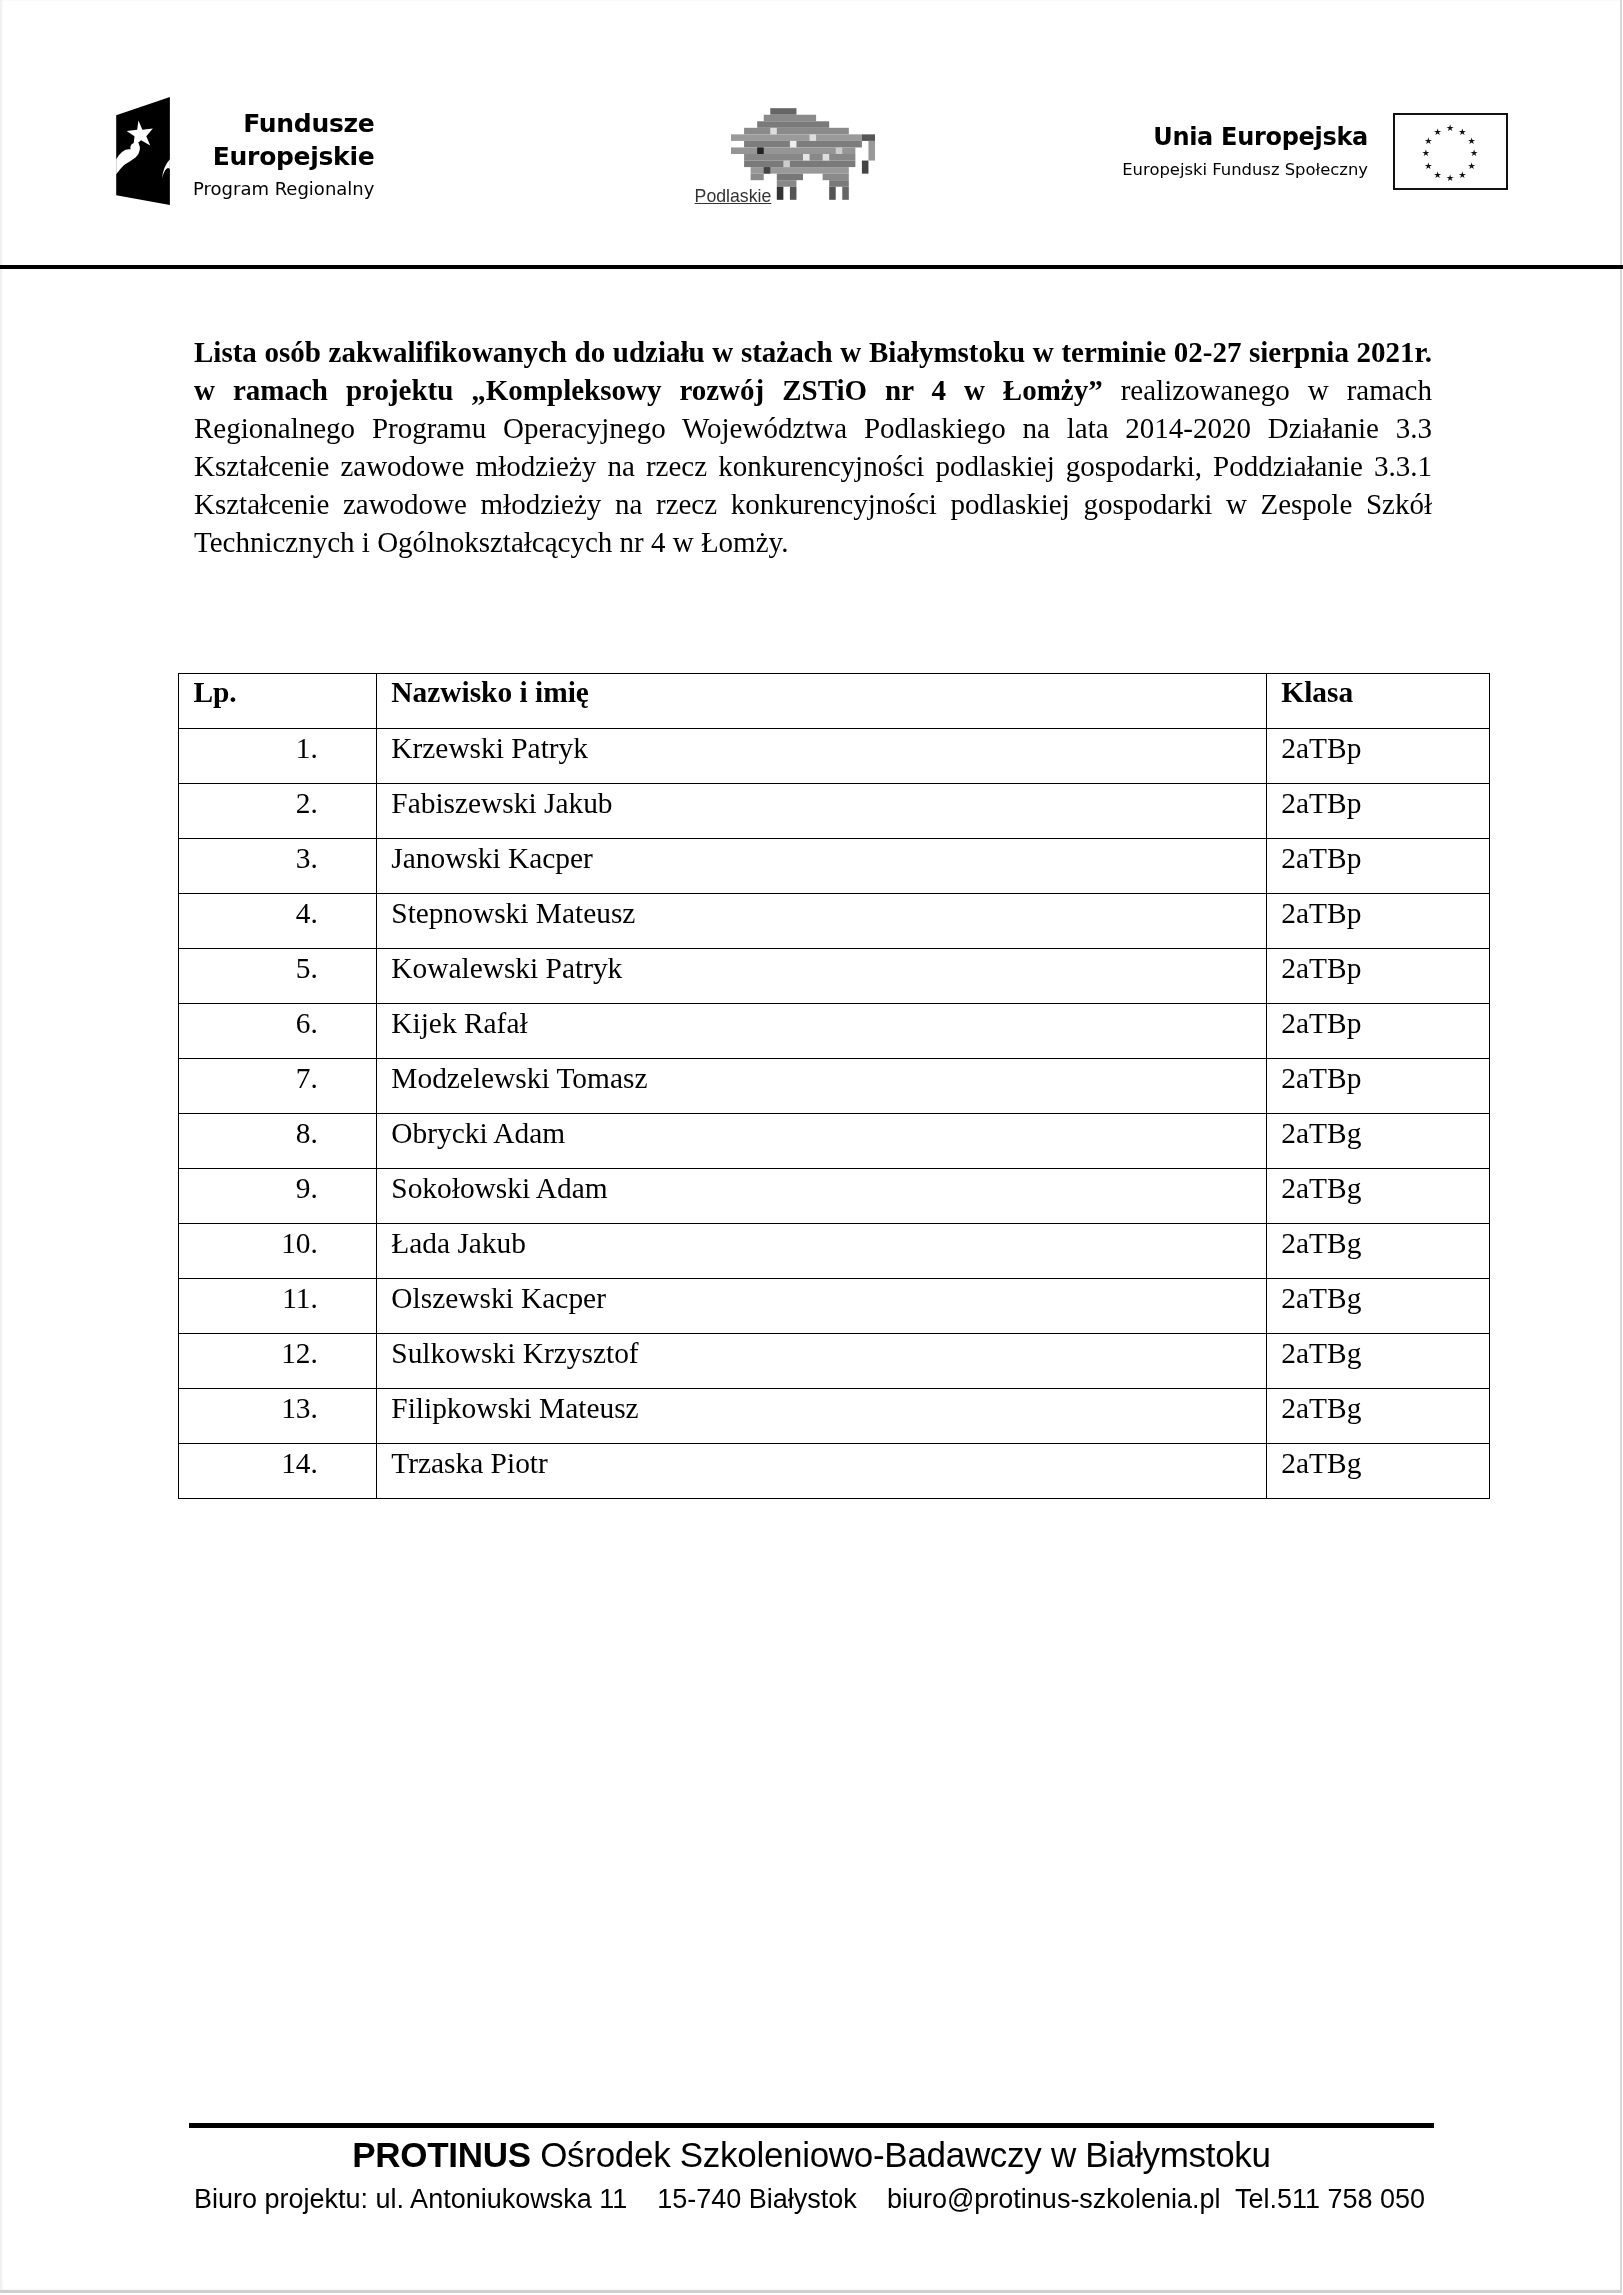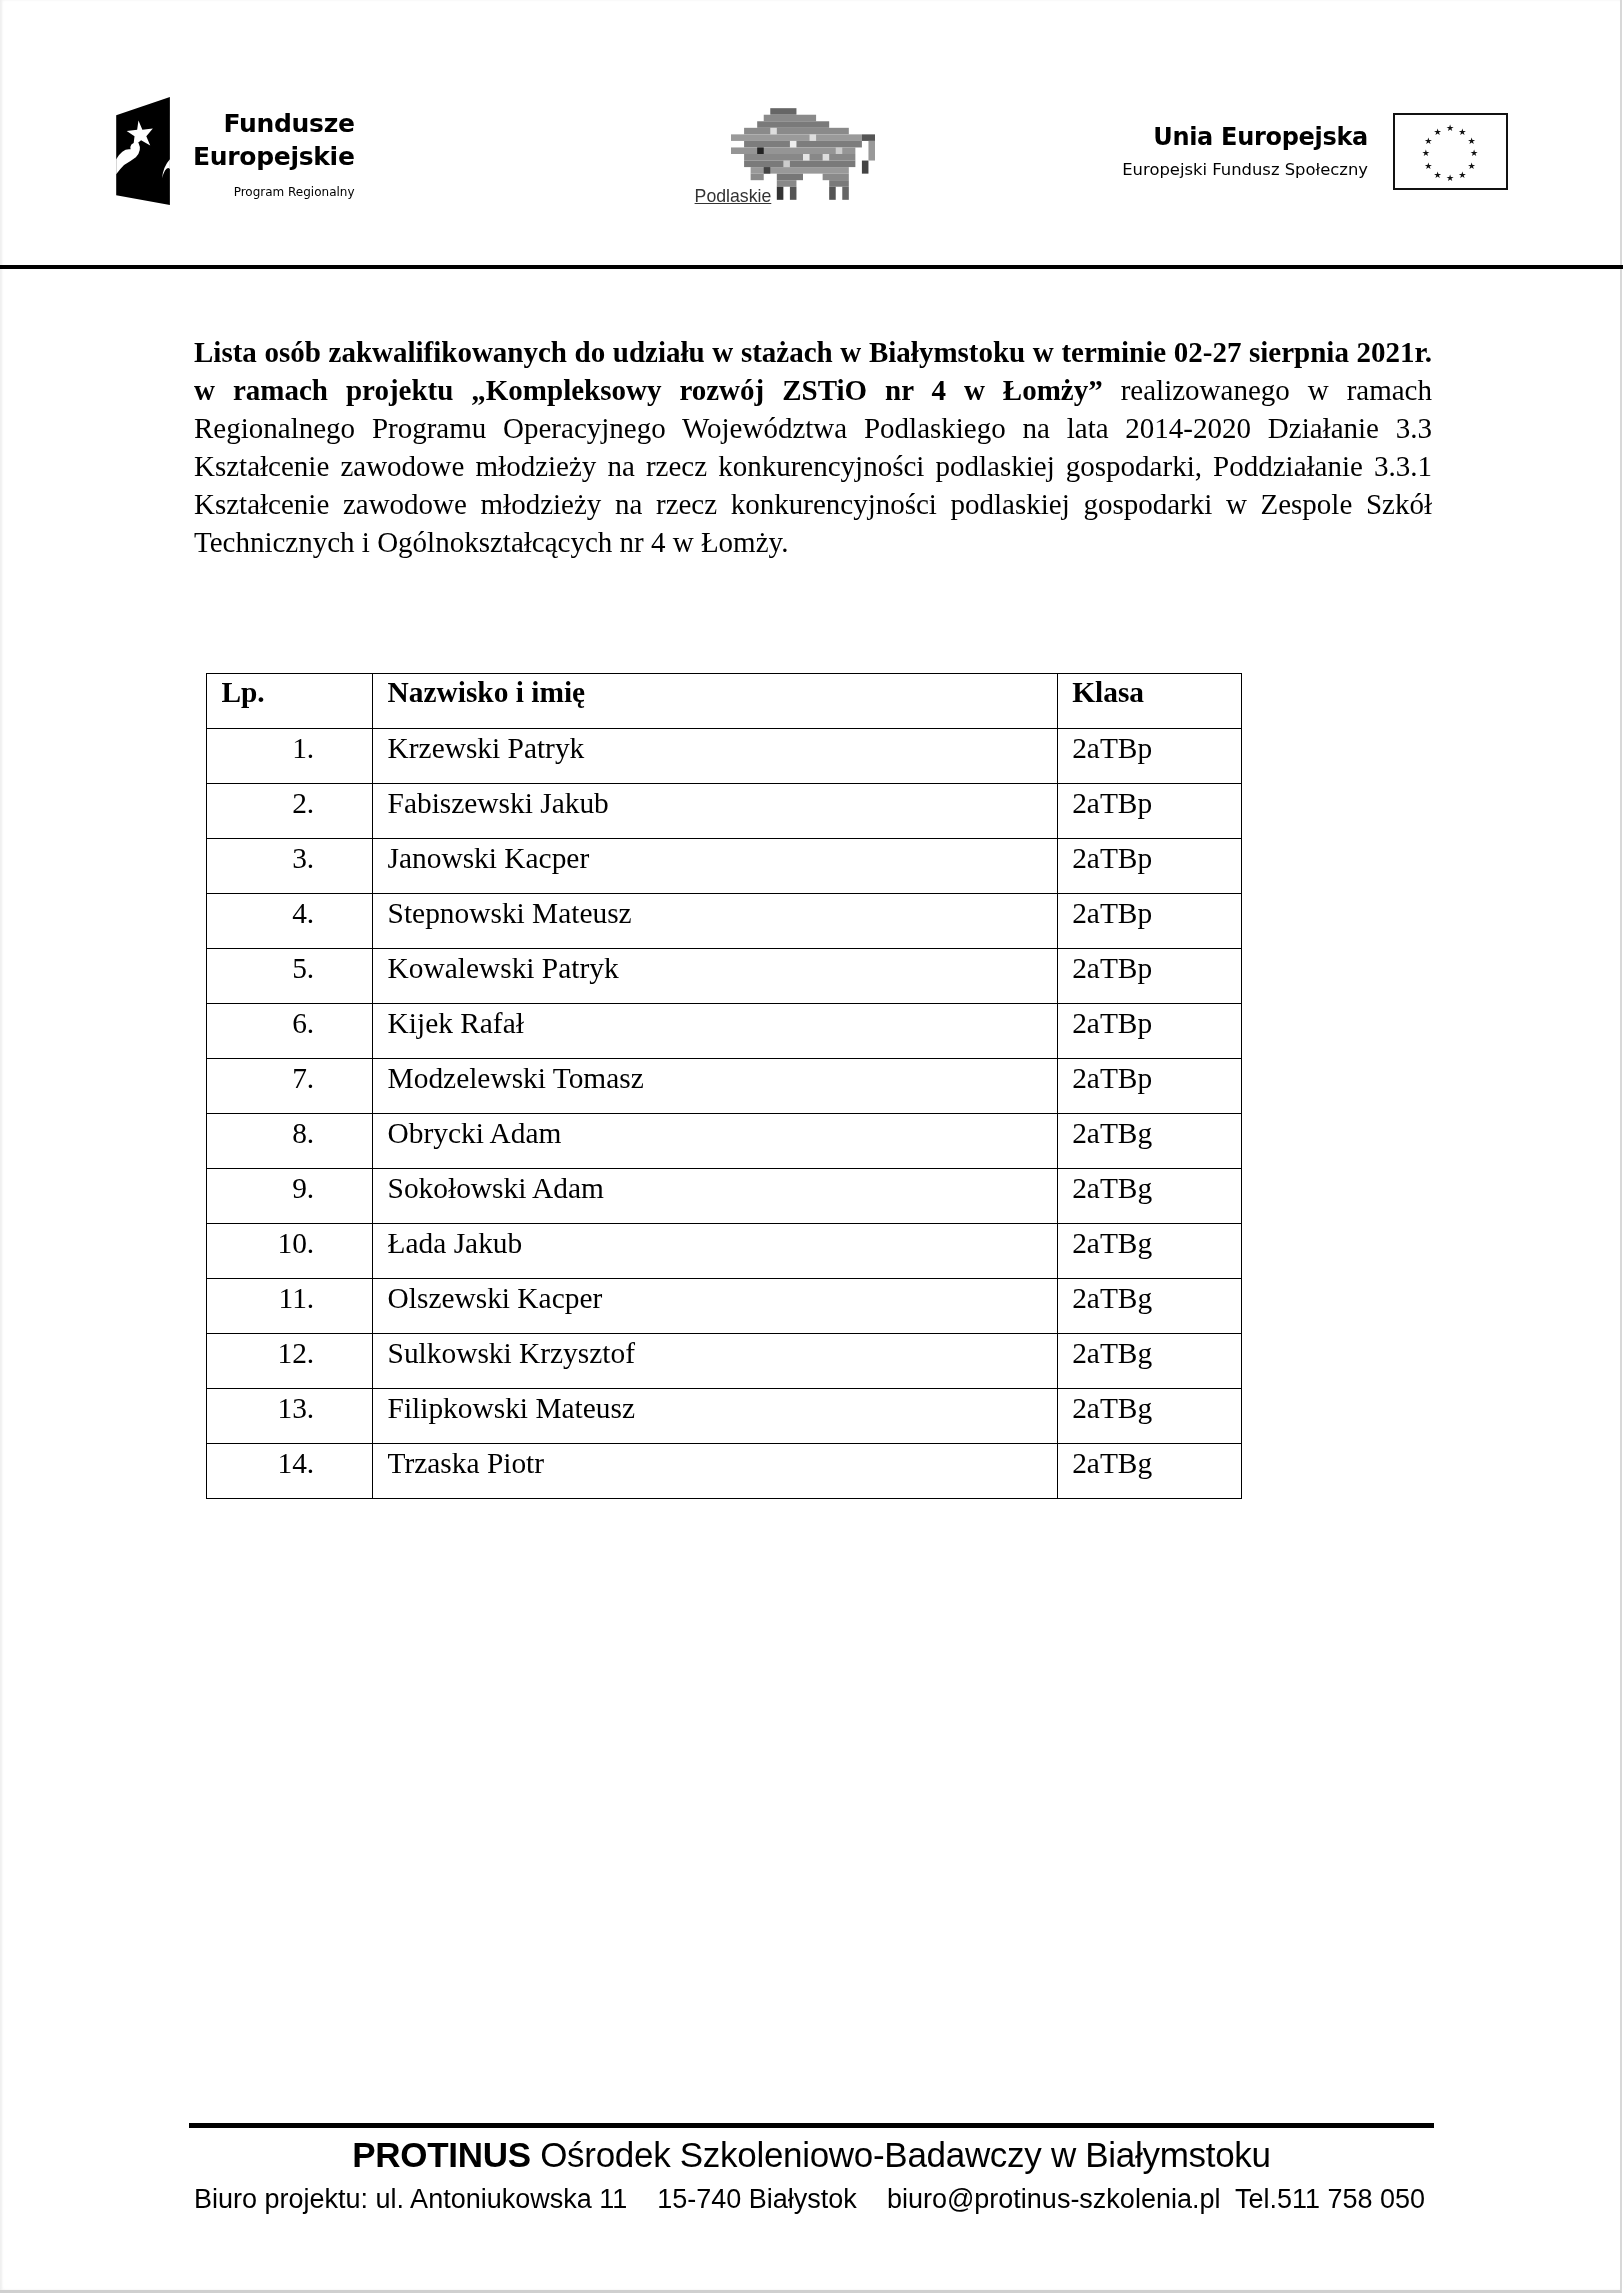--- a/index.html
+++ b/index.html
@@ -19,21 +19,21 @@
       box-shadow: inset 2px 0 2.6px #eeeeee;
       pointer-events: none;
     }
 
     
     .logo-fe { position: absolute; left: 116px; top: 97px; width: 281px; height: 111px; text-align: right; }
     .logo-fe .mark { position: absolute; left: 0; top: 0; width: 58px; height: 108px; }
     .logo-fe .txt { position: absolute; left: 77px; top: 14.4px; font-family: "DejaVu Sans", sans-serif; line-height: 1; }
     .logo-fe .t1, .logo-fe .t2 { font-size: 25px; font-weight: bold; letter-spacing: -0.3px; }
     .logo-fe .t2 { margin-top: 8px; }
-    .logo-fe .t3 { font-size: 12px; margin-top: 17px; }
+    .logo-fe .t3 { font-size: 18px; margin-top: 11px; }
 
     .logo-pd { position: absolute; left: 692px; top: 105px; width: 190px; height: 105px; }
     .logo-pd svg { position: absolute; left: 39px; top: 3.3px; }
     .logo-pd .label { position: absolute; left: 2.6px; top: 81px; font-family: "Liberation Sans", sans-serif; font-size: 17.7px; color: #333; text-decoration: underline; }
 
     .logo-eu { position: absolute; left: 1106px; top: 110px; width: 406px; height: 92px; }
     .logo-eu .t1 { position: absolute; right: 144px; top: 13px; font-family: "DejaVu Sans", sans-serif; font-size: 24px; font-weight: bold; white-space: nowrap; letter-spacing: -0.3px; }
     .logo-eu .t2 { position: absolute; right: 144px; top: 50px; font-family: "DejaVu Sans", sans-serif; font-size: 16.4px; white-space: nowrap; }
     .logo-eu .flag { position: absolute; left: 287px; top: 2.6px; width: 115px; height: 77px; border: 2.6px solid #111; box-sizing: border-box; background: #fff; }
 
@@ -42,22 +42,22 @@
     
     .intro {
       position: absolute; left: 194px; top: 304px; width: 1238px;
       font-size: 29px; line-height: 38px;
       text-align: justify;
     }
     .intro .bold { font-weight: bold; }
 
     
     .list-table {
-      position: absolute; left: 206px; top: 673px;
-      width: 1036px;
+      position: absolute; left: 178px; top: 673px;
+      width: 1312px;
       border-collapse: collapse;
       font-size: 29.4px;
     }
     .list-table th, .list-table td {
       border: 1.3px solid #000;
       height: 55px;
       padding: 0 0 0 14.4px;
       vertical-align: top;
       line-height: 37px;
       box-sizing: border-box;

